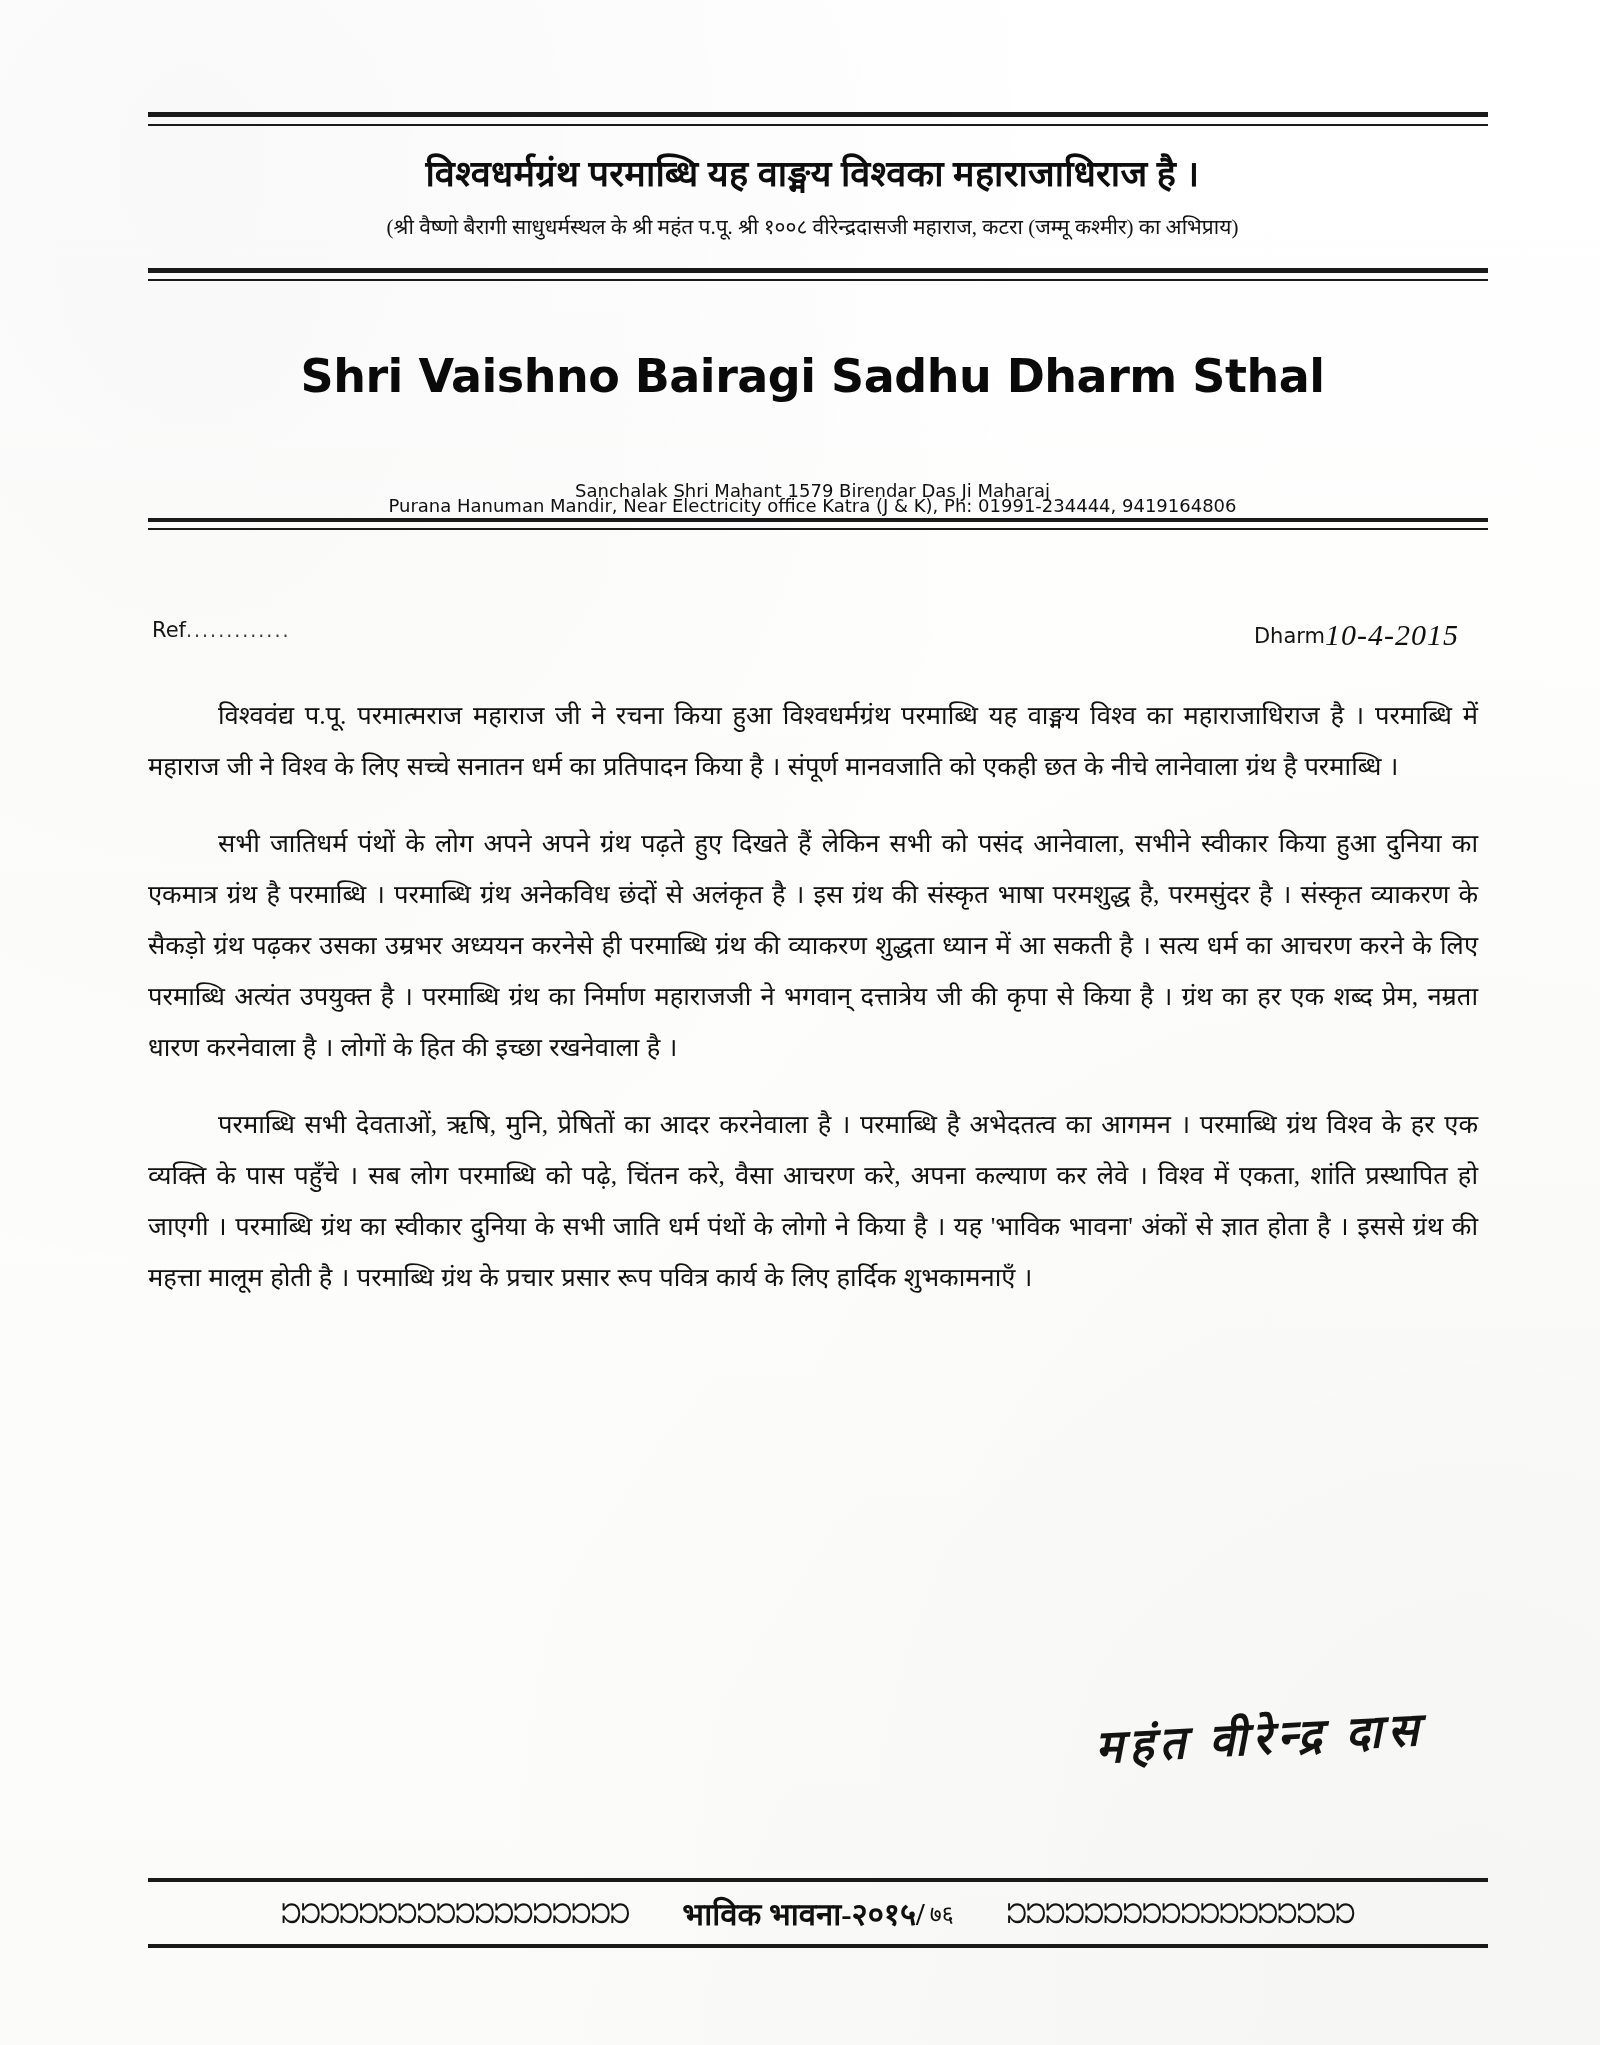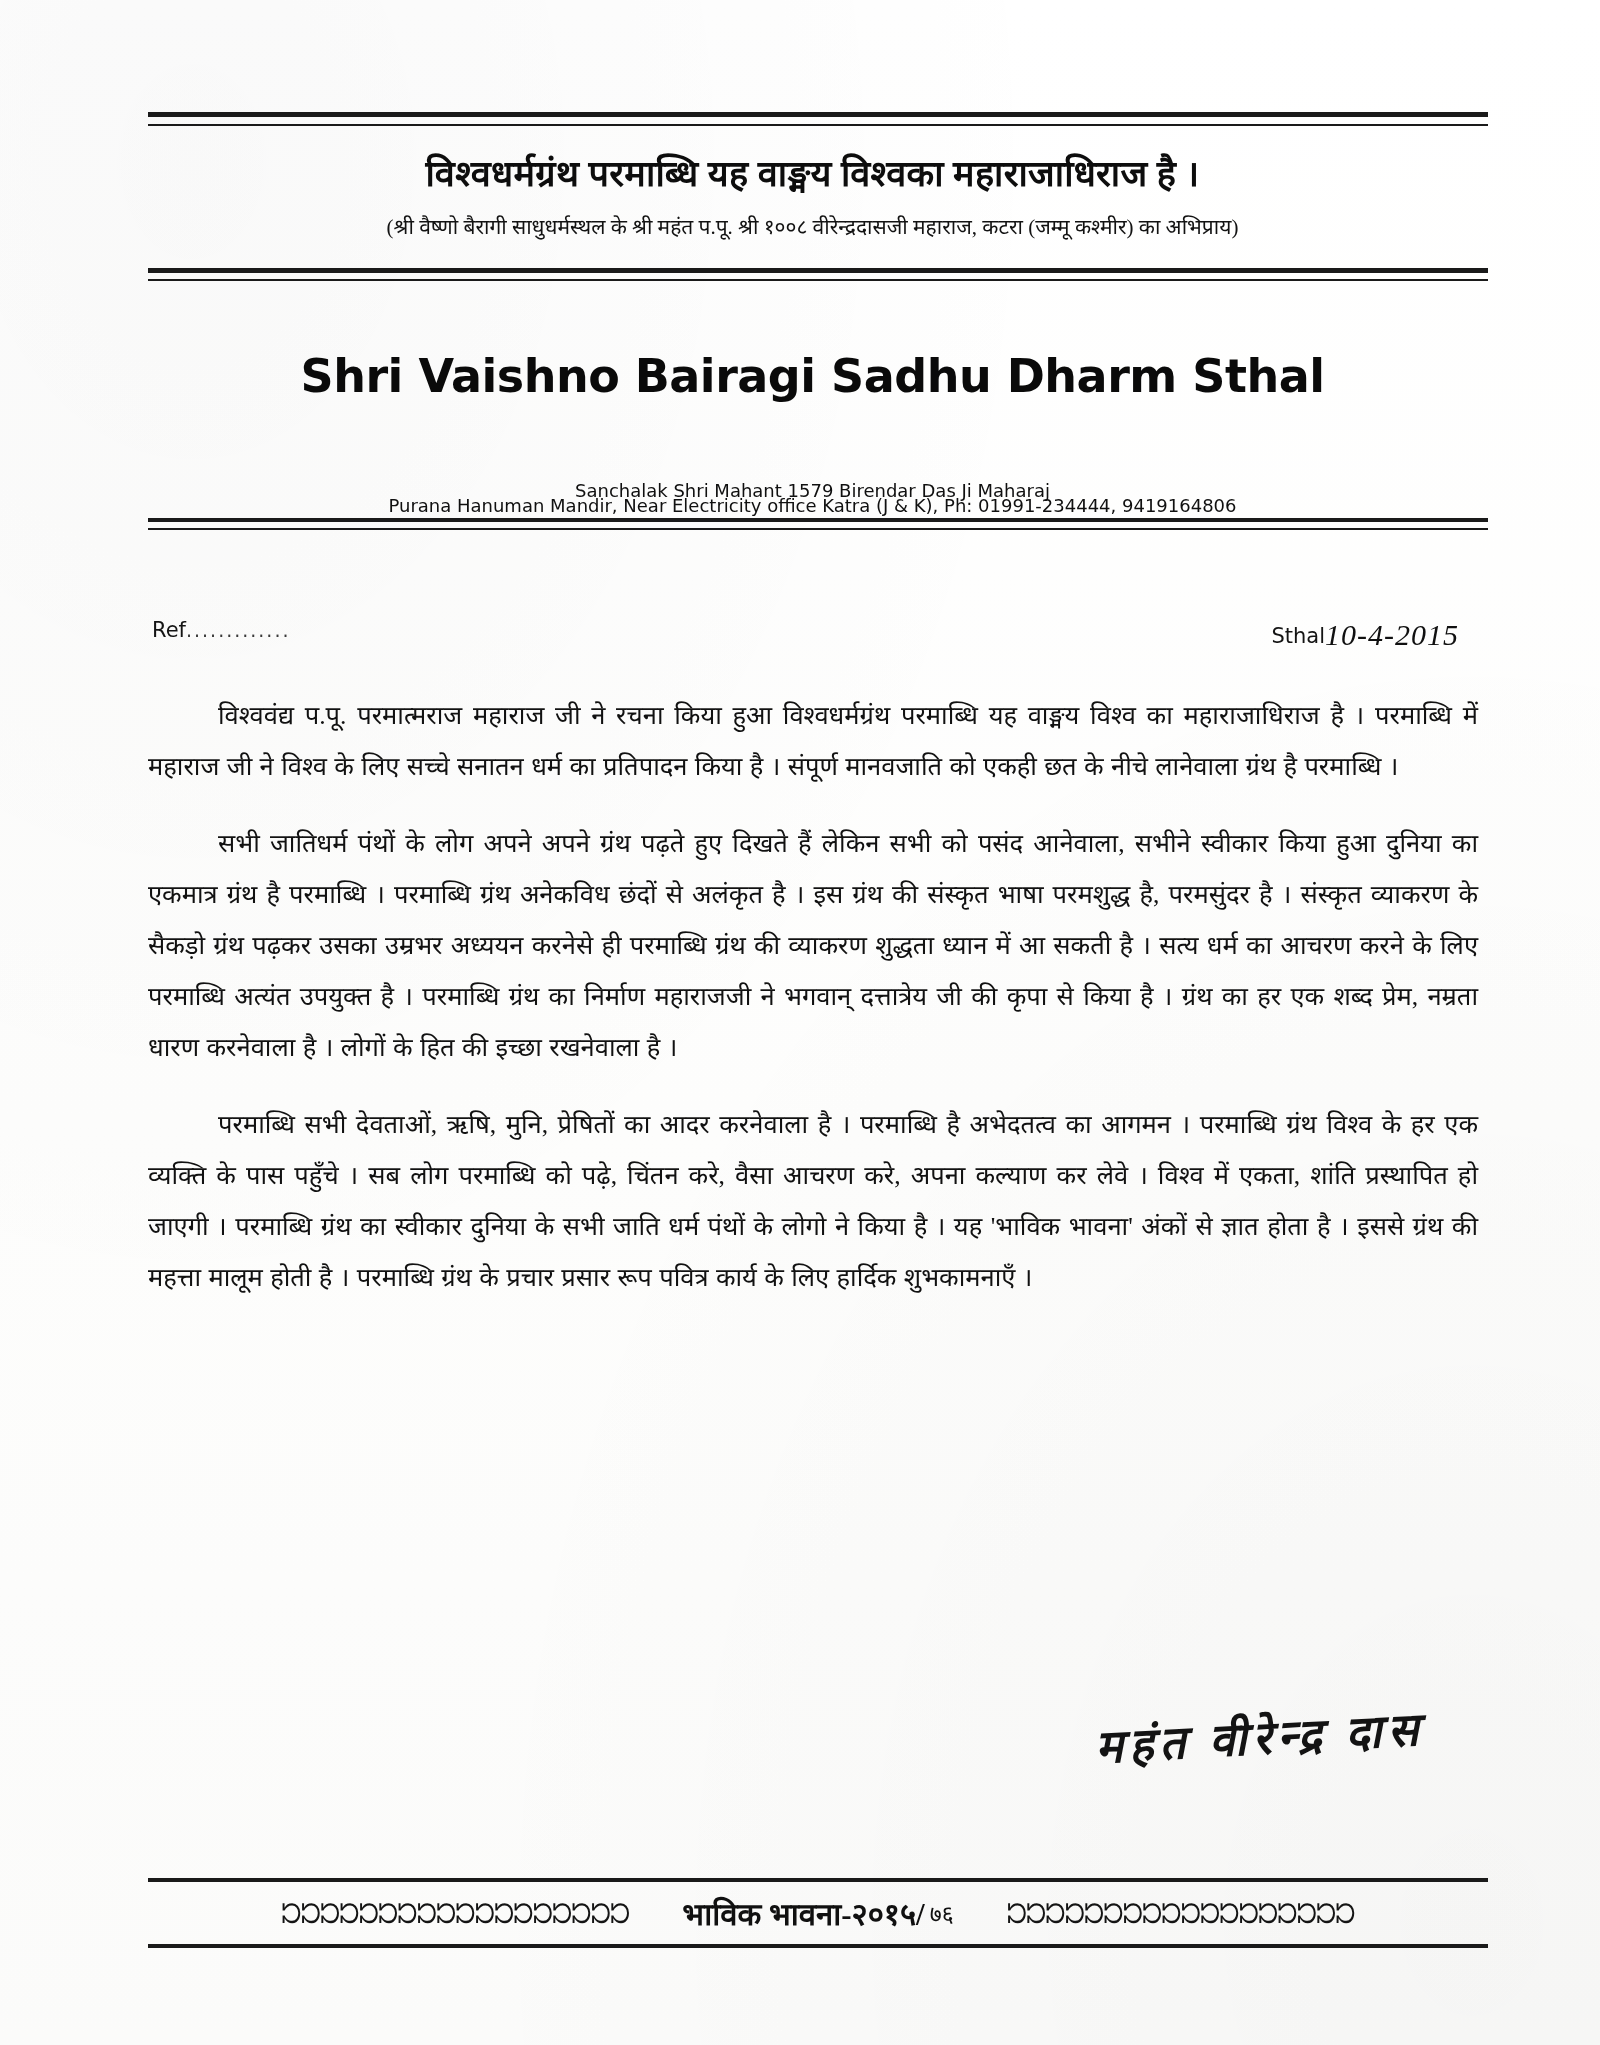--- a/index.html
+++ b/index.html
@@ -279,21 +279,21 @@
     <div class="org-sanchalak">Sanchalak Shri Mahant 1579 Birendar Das Ji Maharaj</div>
 
     <div class="rule-bot-thick"></div>
     <div class="rule-bot-thin"></div>
 
     <div class="ref-line">
       <span>Ref</span><span class="dotted">.............</span>
     </div>
 
     <div class="date-line">
-      <span>Sthal</span><span class="date-value">10-4-2015</span>
+      <span>Dharm</span><span class="date-value">10-4-2015</span>
     </div>
 
     <div class="body-block">
       <p class="para">विश्ववंद्य प.पू. परमात्मराज महाराज जी ने रचना किया हुआ विश्वधर्मग्रंथ परमाब्धि यह वाङ्मय विश्व का महाराजाधिराज है । परमाब्धि में महाराज जी ने विश्व के लिए सच्चे सनातन धर्म का प्रतिपादन किया है । संपूर्ण मानवजाति को एकही छत के नीचे लानेवाला ग्रंथ है परमाब्धि ।</p>
       <p class="para">सभी जातिधर्म पंथों के लोग अपने अपने ग्रंथ पढ़ते हुए दिखते हैं लेकिन सभी को पसंद आनेवाला, सभीने स्वीकार किया हुआ दुनिया का एकमात्र ग्रंथ है परमाब्धि । परमाब्धि ग्रंथ अनेकविध छंदों से अलंकृत है । इस ग्रंथ की संस्कृत भाषा परमशुद्ध है, परमसुंदर है । संस्कृत व्याकरण के सैकड़ो ग्रंथ पढ़कर उसका उम्रभर अध्ययन करनेसे ही परमाब्धि ग्रंथ की व्याकरण शुद्धता ध्यान में आ सकती है । सत्य धर्म का आचरण करने के लिए परमाब्धि अत्यंत उपयुक्त है । परमाब्धि ग्रंथ का निर्माण महाराजजी ने भगवान् दत्तात्रेय जी की कृपा से किया है । ग्रंथ का हर एक शब्द प्रेम, नम्रता धारण करनेवाला है । लोगों के हित की इच्छा रखनेवाला है ।</p>
       <p class="para">परमाब्धि सभी देवताओं, ऋषि, मुनि, प्रेषितों का आदर करनेवाला है । परमाब्धि है अभेदतत्व का आगमन । परमाब्धि ग्रंथ विश्व के हर एक व्यक्ति के पास पहुँचे । सब लोग परमाब्धि को पढ़े, चिंतन करे, वैसा आचरण करे, अपना कल्याण कर लेवे । विश्व में एकता, शांति प्रस्थापित हो जाएगी । परमाब्धि ग्रंथ का स्वीकार दुनिया के सभी जाति धर्म पंथों के लोगो ने किया है । यह 'भाविक भावना' अंकों से ज्ञात होता है । इससे ग्रंथ की महत्ता मालूम होती है । परमाब्धि ग्रंथ के प्रचार प्रसार रूप पवित्र कार्य के लिए हार्दिक शुभकामनाएँ ।</p>
     </div>
 
     <div class="signature">महंत वीरेन्द्र दास</div>
 

